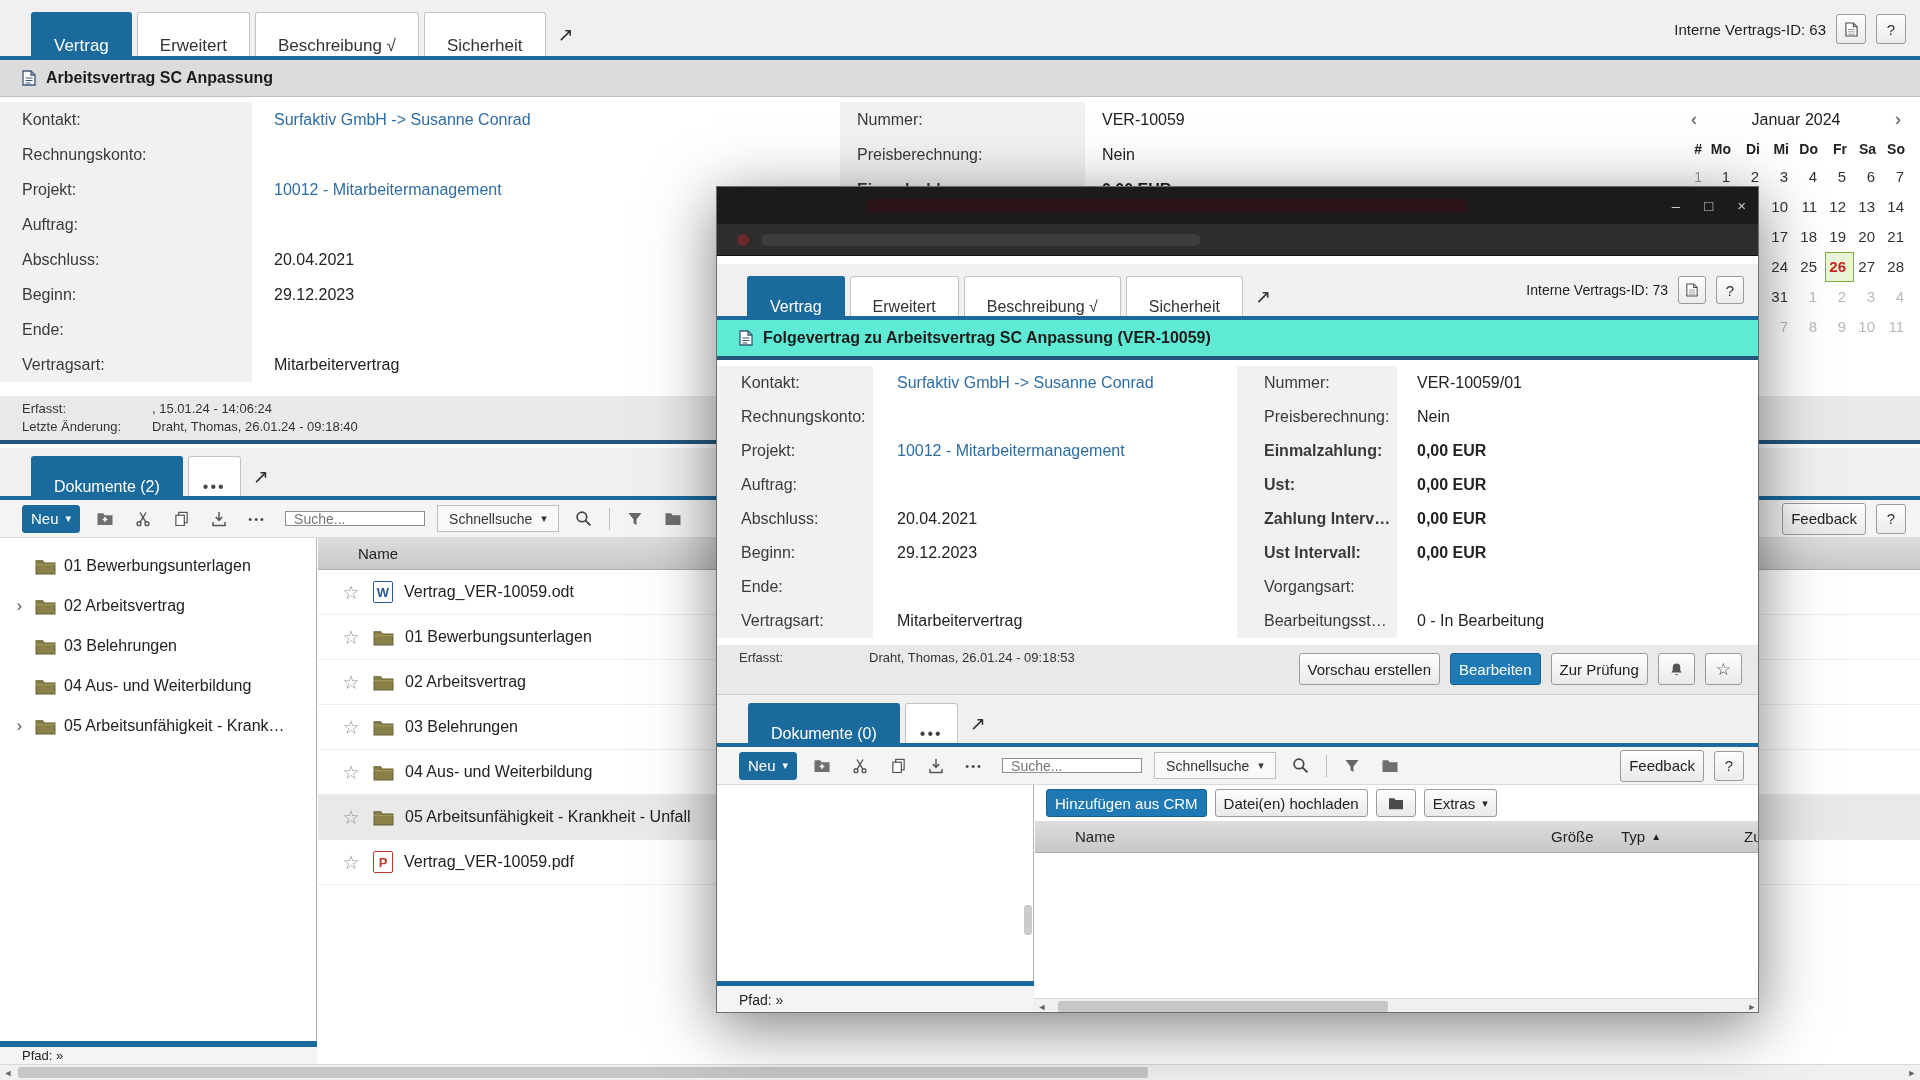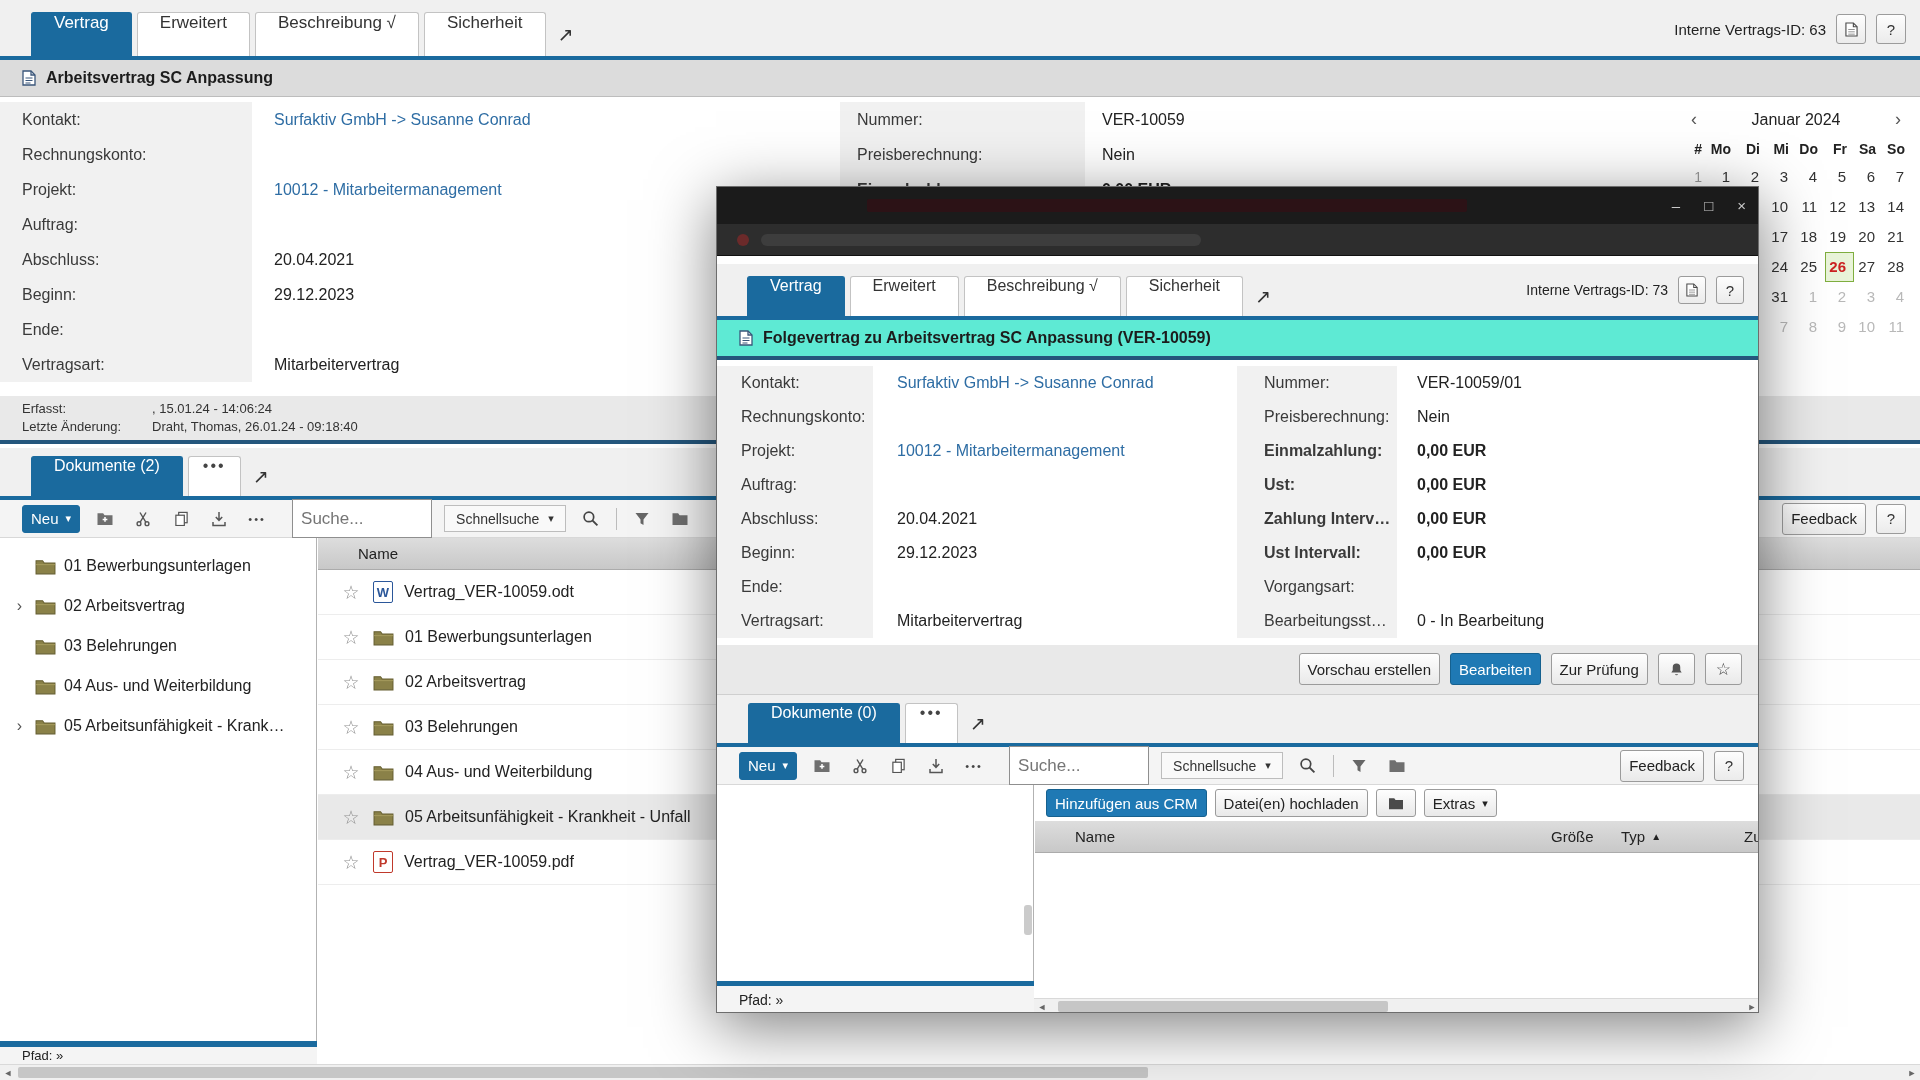--- a/index.html
+++ b/index.html
@@ -9,21 +9,21 @@
     --link:#2e6da4;
   }
   *{margin:0;padding:0;box-sizing:border-box}
   html,body{width:1920px;height:1080px}
   body{font-family:"Liberation Sans","DejaVu Sans",sans-serif;font-size:16px;color:#222;background:#fff;overflow:hidden}
   #stage{position:relative;width:1920px;height:1080px;background:#fff;overflow:hidden}
 
   
   .tabbar{position:absolute;background:#f0f0f0;border-bottom:4px solid var(--accent);display:flex;align-items:flex-end;padding-left:31px}
   .tabs{display:flex;align-items:flex-end;gap:5px}
-  .tab{height:44px;display:flex;align-items:flex-start;padding:0 22px;background:#fff;border:1px solid #c3c3c3;border-bottom:none;border-radius:3px 3px 0 0;font-size:17px;color:#333;white-space:nowrap;cursor:default}
+  .tab{height:44px;display:flex;align-items:flex-end;padding:0 22px;background:#fff;border:1px solid #c3c3c3;border-bottom:none;border-radius:3px 3px 0 0;font-size:17px;color:#333;white-space:nowrap;cursor:default}
   .tab.active{background:var(--accent);border-color:var(--accent);color:#fff}
   .tab.dots-tab{padding:0 14px;font-size:12px;letter-spacing:2px;color:#444}
   .tab-expand{height:44px;display:flex;align-items:center;padding:0 12px;font-size:19px;color:#333}
   .tabbar-right{position:absolute;right:14px;display:flex;align-items:center;gap:10px;font-size:15px;color:#222}
   .sq-btn{width:30px;height:30px;border:1px solid #9b9b9b;border-radius:3px;background:linear-gradient(#fdfdfd,#ebebeb);display:flex;align-items:center;justify-content:center;font-size:15px;color:#333;font-family:inherit}
 
   
   .recordbar{position:absolute;display:flex;align-items:center;gap:10px;padding-left:22px;font-weight:bold;font-size:16px;color:#1c1c1c}
 
   
@@ -46,21 +46,21 @@
   .btn-neu{background:var(--accent);border-color:var(--accent);color:#fff;height:28px}
   .btn.icon-only{padding:0 10px}
   .dd{font-size:11px}
   .star-g{font-size:17px;color:#444}
 
   
   .toolbar{position:absolute;display:flex;align-items:center;gap:12px;padding-left:22px;background:#f4f4f4;border-bottom:1px solid #d8d8d8}
   .tool-ic{width:26px;height:26px;display:flex;align-items:center;justify-content:center;color:#444}
   .tool-ic.dots{font-size:11px;letter-spacing:2px;color:#444}
   .tb-sep{width:1px;height:22px;background:#bcbcbc}
-  .search-input{width:140px;height:39px;border:1px solid #8f8f8f;padding:0 8px;font-size:17px;font-family:inherit;background:#fff;margin-left:10px;color:#222}
+  .search-input{width:140px;height:15px;border:1px solid #8f8f8f;padding:0 8px;font-size:14px;font-family:inherit;background:#fff;margin-left:3px;color:#222}
   .qsearch{display:flex;align-items:center;gap:9px;height:27px;padding:8px 11px;border:1px solid #bdbdbd;background:#f9f9f9;font-size:14px;color:#333}
   .toolbar-right{position:absolute;right:14px;display:flex;gap:10px;align-items:center}
   .toolbar2{position:absolute;display:flex;align-items:center;gap:8px;padding-left:12px;background:#fff}
   .toolbar2 .btn{height:28px;font-size:15px}
 
   
   .pane{position:absolute;background:#fff}
   .tree{padding-top:8px}
   .tree-item{height:40px;display:flex;align-items:center;gap:8px;padding-left:12px;font-size:16px;color:#222;white-space:nowrap}
   .tw{width:15px;text-align:center;font-size:16px;color:#555}
@@ -628,20 +628,21 @@
     <div class="f-value"></div>
   </div>
           <div class="form-row">
     <div class="f-label">Bearbeitungsst…</div>
     <div class="f-value">0 - In Bearbeitung</div>
   </div>
         </div>
     </div>
 
     <div class="audit p-audit">
+      <div><span class="a-label">Erfasst:</span><span>Draht, Thomas, 26.01.24 - 09:18:53</span></div>
       <div class="audit-actions">
         <button class="btn">Vorschau erstellen</button>
         <button class="btn btn-primary">Bearbeiten</button>
         <button class="btn">Zur Prüfung</button>
         <button class="btn icon-only">
             <svg viewBox="0 0 16 16" width="15" height="15">
               <path d="M8 1.5 a4 4 0 0 1 4 4 v3.2 l1.5 2.6 H2.5 L4 8.7 V5.5 a4 4 0 0 1 4-4 Z" fill="#555"></path>
               <path d="M6.3 13 a1.8 1.8 0 0 0 3.4 0 Z" fill="#555"></path>
             </svg>
           </button>

